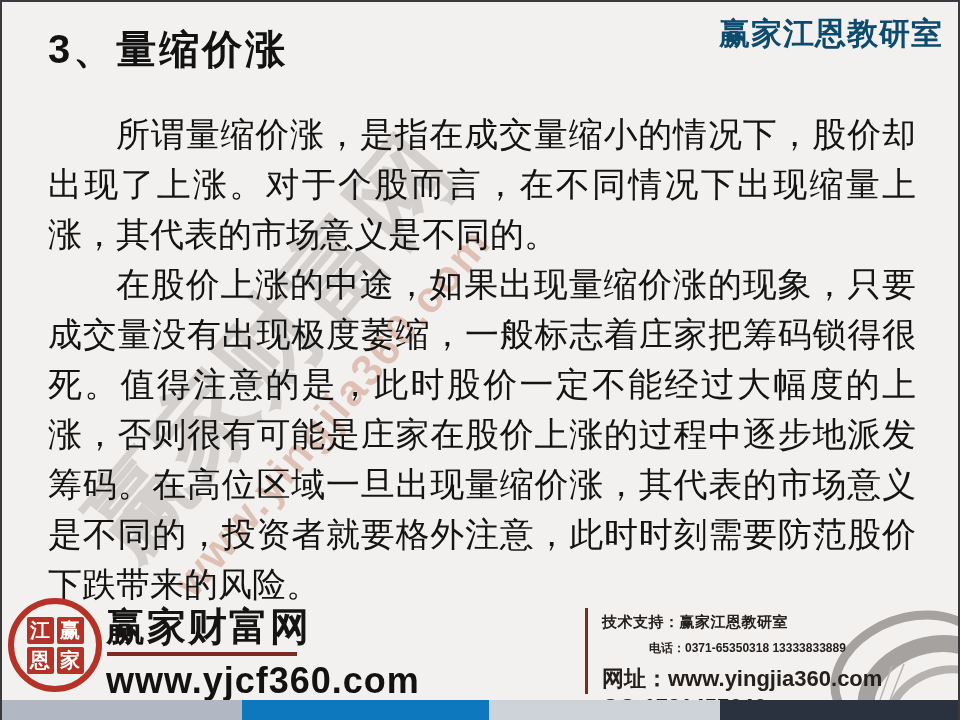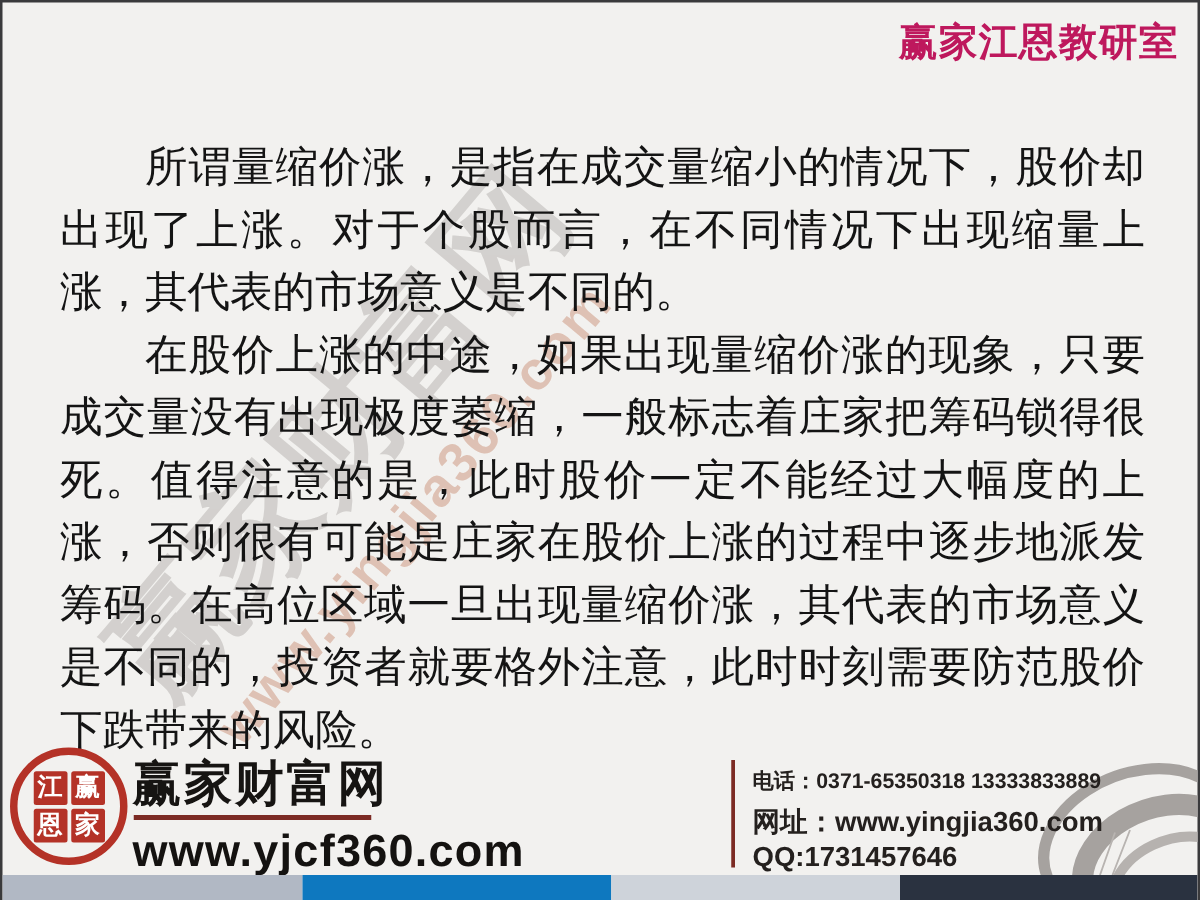--- a/index.html
+++ b/index.html
@@ -30,21 +30,21 @@
   }
   
   .title{
     position:absolute;left:46px;top:20px;margin:0;z-index:2;
     font-size:40px;font-weight:bold;color:#121212;
     letter-spacing:3px;
   }
   .brand{
     position:absolute;right:15px;top:11px;z-index:2;
     font-family:"Liberation Serif", serif;
-    font-size:31px;font-weight:bold;color:#be185d;
+    font-size:31px;font-weight:bold;color:#0c4a6e;
     letter-spacing:1px;
   }
   
   .body-text{
     position:absolute;left:46px;top:108px;width:868px;z-index:1;
     font-family:"Liberation Serif","DejaVu Serif", serif;
     font-size:34px;line-height:50px;color:#141414;
     text-align:justify;text-justify:inter-character;
   }
   .body-text p{margin:0;text-indent:2em;}
@@ -77,41 +77,42 @@
   }
   .v-divider{
     position:absolute;left:583px;top:606px;z-index:2;
     width:3px;height:86px;background:#7c2b24;
   }
   .contact{
     position:absolute;left:600px;top:611px;z-index:2;
     color:#24201e;font-weight:bold;
   }
   .contact .c1{font-size:15px;margin-bottom:8px;letter-spacing:.5px;}
-  .contact .c2{font-size:17px;margin-bottom:7px;}
+  .contact .c2{font-size:12px;margin-bottom:7px;margin-left:47px;}
   .contact .c3{font-size:22px;}
   .swirl{position:absolute;left:818px;top:606px;z-index:1;}
   
   .bar{
     position:absolute;left:0;bottom:0;width:100%;height:20px;z-index:3;
     display:flex;
   }
   .bar .s1{width:240px;background:#b1b8c4;}
   .bar .s2{width:247px;background:#0e78bf;}
   .bar .s3{width:231px;background:#ced3da;}
   .bar .s4{flex:1;background:#2a3240;}
 </style>
 </head>
 <body>
 
 <div class="page">
 
   <div class="wm wm-big">赢家财富网</div>
   <div class="wm wm-small">www.yingjia360.com</div>
 
+  <h1 class="title">3、量缩价涨</h1>
   <div class="brand">赢家江恩教研室</div>
 
   <div class="body-text">
     <p>所谓量缩价涨，是指在成交量缩小的情况下，股价却出现了上涨。对于个股而言，在不同情况下出现缩量上涨，其代表的市场意义是不同的。</p>
     <p>在股价上涨的中途，如果出现量缩价涨的现象，只要成交量没有出现极度萎缩，一般标志着庄家把筹码锁得很死。值得注意的是，此时股价一定不能经过大幅度的上涨，否则很有可能是庄家在股价上涨的过程中逐步地派发筹码。在高位区域一旦出现量缩价涨，其代表的市场意义是不同的，投资者就要格外注意，此时时刻需要防范股价下跌带来的风险。</p>
   </div>
 
   <div class="seal">
     <div class="seal-grid">
       <span>江</span>
@@ -121,20 +122,21 @@
     </div>
   </div>
 
   <div class="site-name">赢家财富网</div>
   <div class="site-underline"></div>
   <div class="site-url">www.yjcf360.com</div>
 
   <div class="v-divider"></div>
 
   <div class="contact">
+    <div class="c1">技术支持：赢家江恩教研室</div>
     <div class="c2">电话：0371-65350318  13333833889</div>
     <div class="c3">网址：www.yingjia360.com  QQ:1731457646</div>
   </div>
 
   <svg class="swirl" width="142" height="94" viewBox="0 0 142 94">
     <path d="M 18 94 A 78 56 -20 0 1 140 14" stroke="#a6a29f" stroke-width="9" fill="none"></path>
     <path d="M 46 94 A 66 48 -20 0 1 142 38" stroke="#a6a29f" stroke-width="17" fill="none"></path>
     <path d="M 74 94 A 54 40 -20 0 1 142 62" stroke="#b6b2af" stroke-width="8" fill="none"></path>
     <path d="M 60 92 L 72 58 M 70 92 L 84 56" stroke="#b8b4b1" stroke-width="1.5" fill="none"></path>
   </svg>

